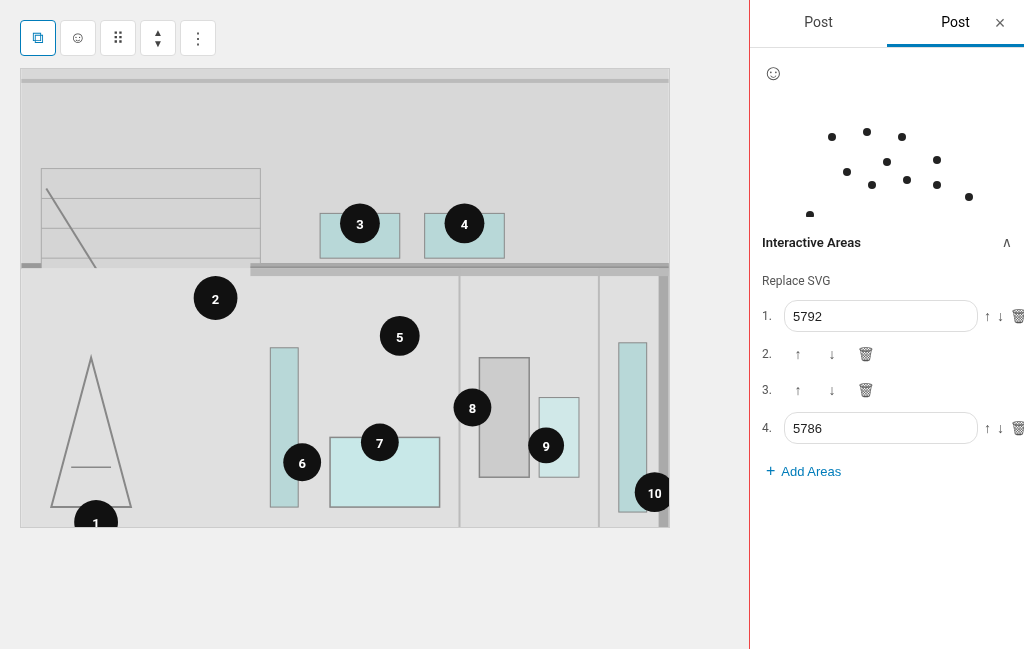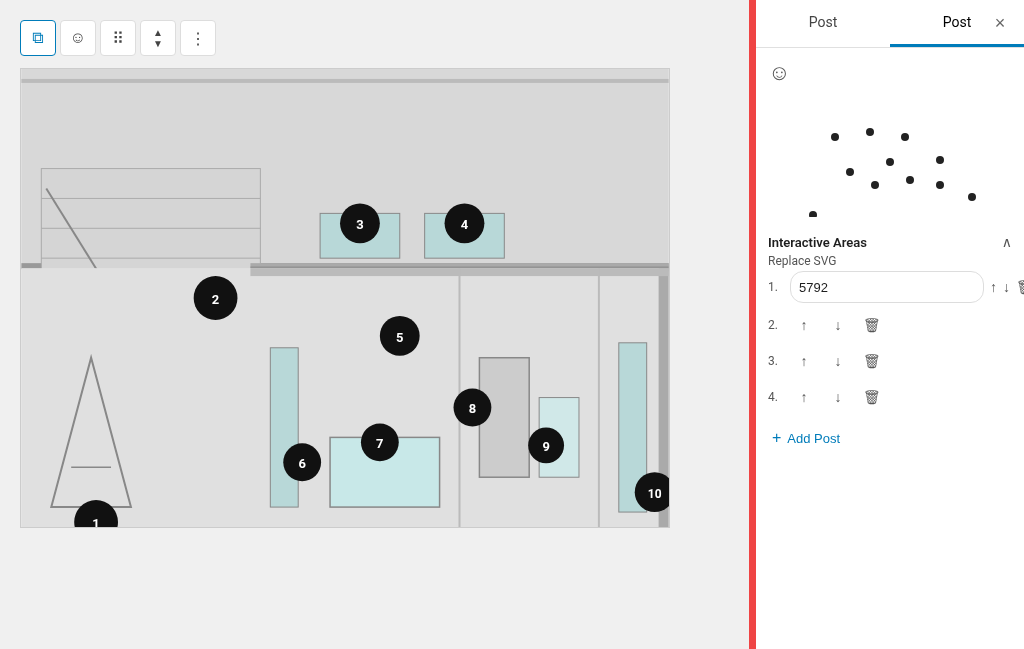--- a/index.html
+++ b/index.html
@@ -83,21 +83,21 @@
 
     
     .floor-plan {
       width: 100%;
       height: 100%;
     }
 
     
     .right-panel {
       width: 275px;
-      border-left: 7px solid #ef4444;
+      border-left: 1px solid #ef4444;
       background: #fff;
       display: flex;
       flex-direction: column;
     }
 
     .panel-tabs {
       display: flex;
       border-bottom: 1px solid #e0e0e0;
       position: relative;
     }
@@ -153,39 +153,39 @@
       display: flex;
       align-items: center;
       justify-content: center;
       margin-bottom: 12px;
     }
 
     .section-header {
       display: flex;
       align-items: center;
       justify-content: space-between;
-      margin-bottom: 4px;
+      margin-bottom: 24px;
     }
 
     .section-title {
       font-size: 13px;
       font-weight: 600;
       color: #1e1e1e;
     }
 
     .chevron-icon {
       font-size: 14px;
       color: #555;
       cursor: pointer;
     }
 
     .replace-svg-label {
       font-size: 12px;
       color: #555;
-      margin-bottom: 3px;
+      margin-bottom: 12px;
     }
 
     .items-list {
       display: flex;
       flex-direction: column;
       gap: 8px;
       margin-bottom: 12px;
     }
 
     .item-row {
@@ -408,24 +408,25 @@
 
       <div class="item-row">
         <span class="item-number">3.</span>
         <button class="item-btn">↑</button>
         <button class="item-btn">↓</button>
         <button class="item-btn">🗑</button>
       </div>
 
       <div class="item-row">
         <span class="item-number">4.</span>
+        <input class="item-input" type="text" value="5786" style="">
         <button class="item-btn">↑</button>
         <button class="item-btn">↓</button>
         <button class="item-btn">🗑</button>
       </div>
     </div>
 
     <button class="add-item-btn">
       <span class="add-item-plus">+</span>
-      <span>Add Post</span>
+      <span>Add Areas</span>
     </button>
   </div>
 </div>
 
 </body></html>

